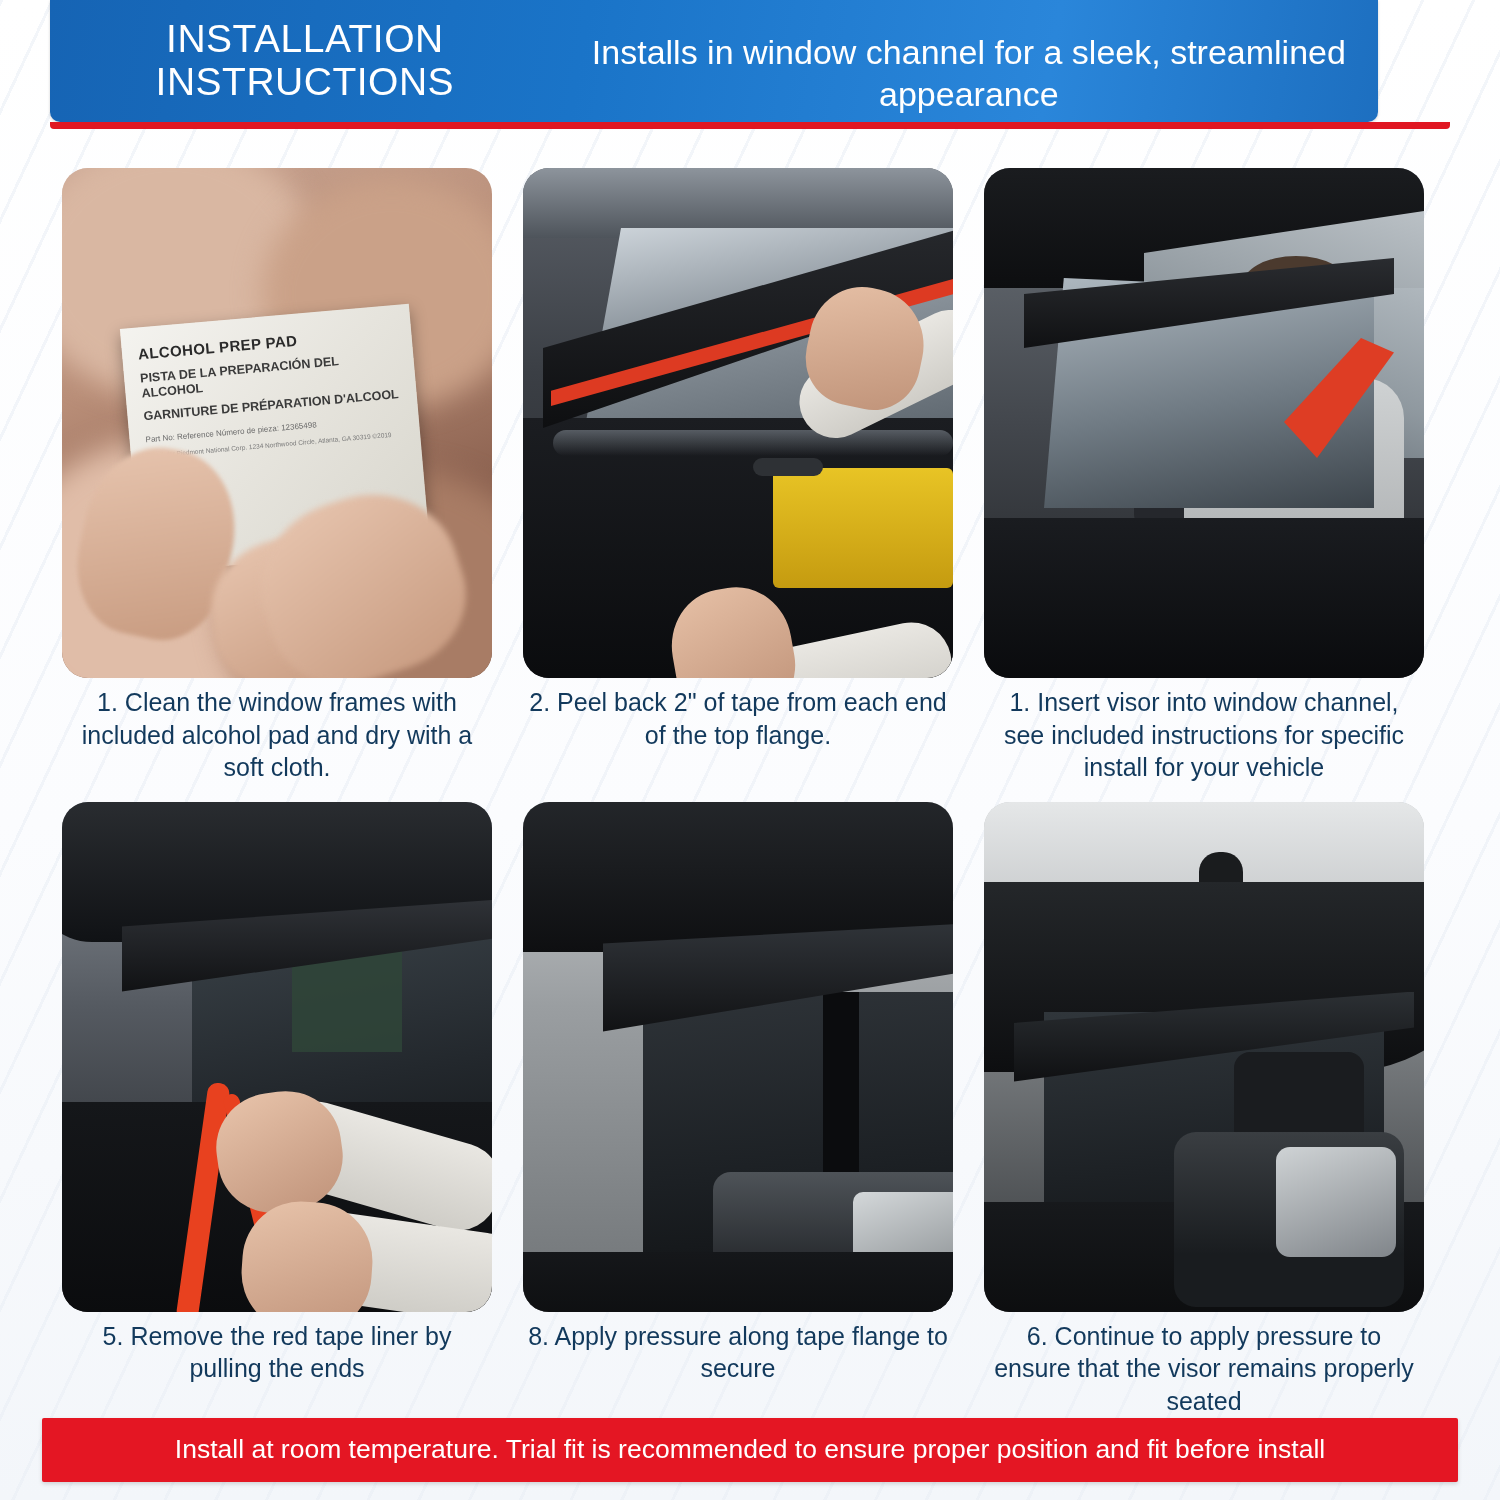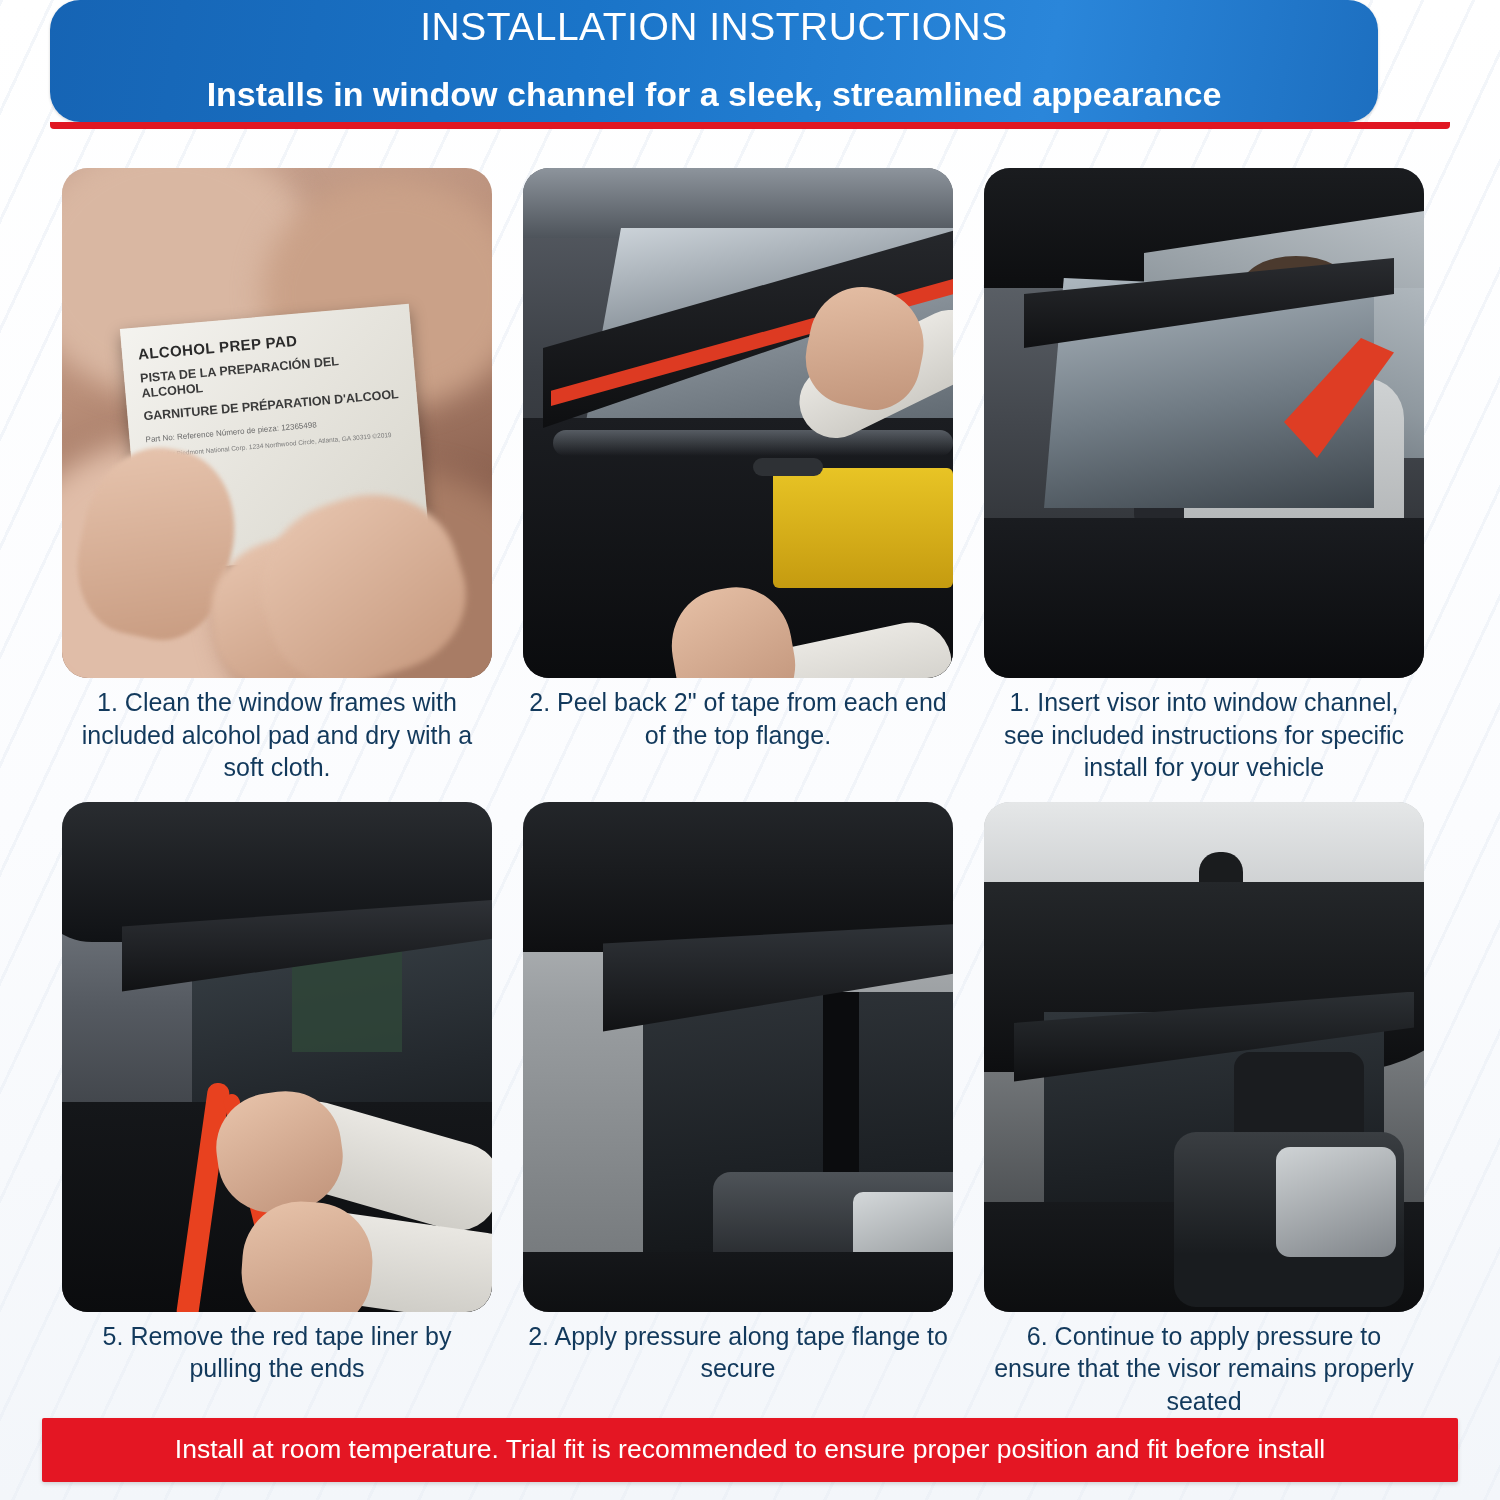--- a/index.html
+++ b/index.html
@@ -20,36 +20,35 @@
   
   .header-wrap {
     position: absolute;
     left: 50px; top: 0; width: 1400px; height: 128px;
   }
   .header-blue {
     position: absolute; left: 0; top: 0; width: 1328px; height: 122px;
     background: linear-gradient(100deg, #1664b4 0%, #1a74c8 40%, #2a86da 75%, #1d6fc0 100%);
     border-bottom-left-radius: 10px;
     border-bottom-right-radius: 10px;
-    display: flex; flex-direction: column; align-items: center; justify-content: center;
+    display: flex; align-items: center; justify-content: center;
     box-shadow: 0 1px 3px rgba(0,0,0,0.18);
-    border-radius: 30px;
   }
   .header-title {
     color: #ffffff;
     font-size: 39px;
     letter-spacing: 0.5px;
     font-weight: 400;
     line-height: 1.1;
     text-align: center;
   }
   .header-sub {
     color: #ffffff;
     font-size: 34px;
-    font-weight: 700;
+    font-weight: 400;
     line-height: 1.25;
     margin-top: 24px;
     text-align: center;
   }
   .header-redline {
     position: absolute; left: 0; top: 122px; width: 1400px; height: 7px;
     background: #e01722;
     border-bottom-left-radius: 4px;
     border-bottom-right-radius: 4px;
   }
@@ -398,21 +397,21 @@
       <div class="photo p5">
         <div class="wall"></div>
         <div class="roof"></div>
         <div class="win5"></div>
         <div class="pillar"></div>
         <div class="visor5"></div>
         <div class="mirror"></div>
         <div class="mirrorglass"></div>
         <div class="body5"></div>
       </div>
-      <div class="caption">2. Apply pressure along tape flange to secure</div>
+      <div class="caption">8. Apply pressure along tape flange to secure</div>
     </div>
 
     <div class="cell wide">
       <div class="photo p6">
         <div class="sky6"></div>
         <div class="ant"></div>
         <div class="roof6"></div>
         <div class="win6"></div>
         <div class="seat6"></div>
         <div class="visor6"></div>

